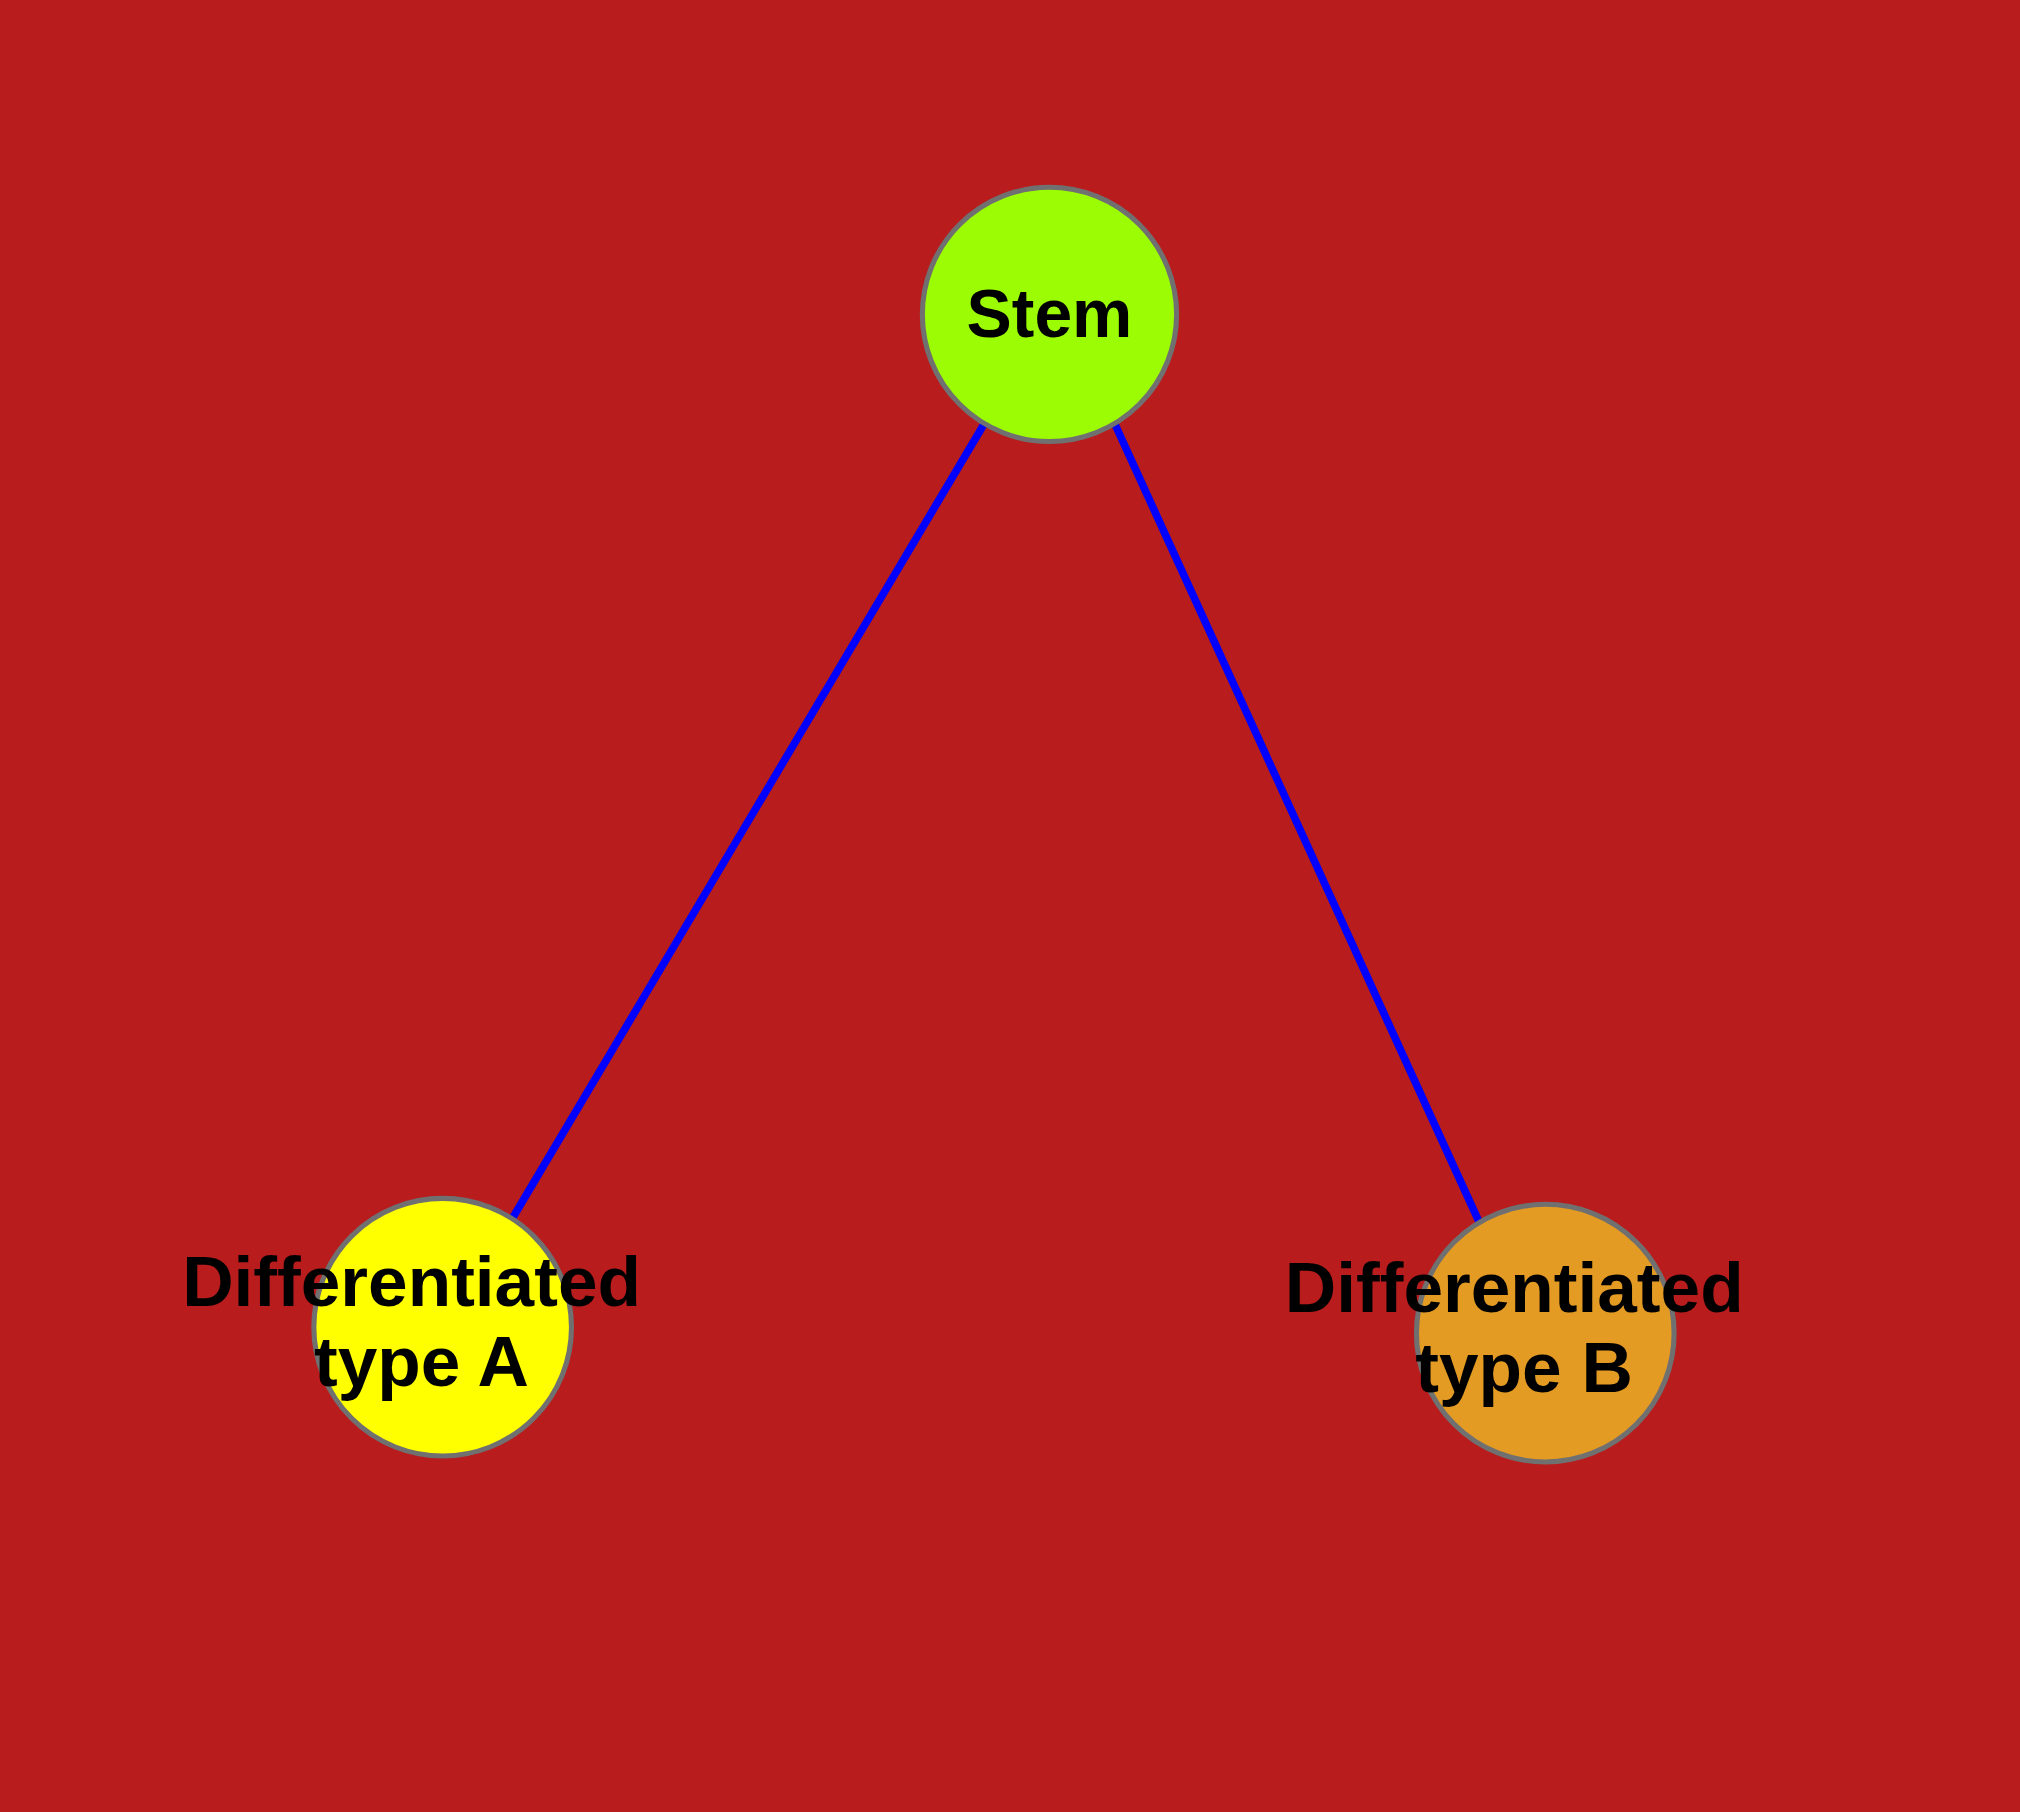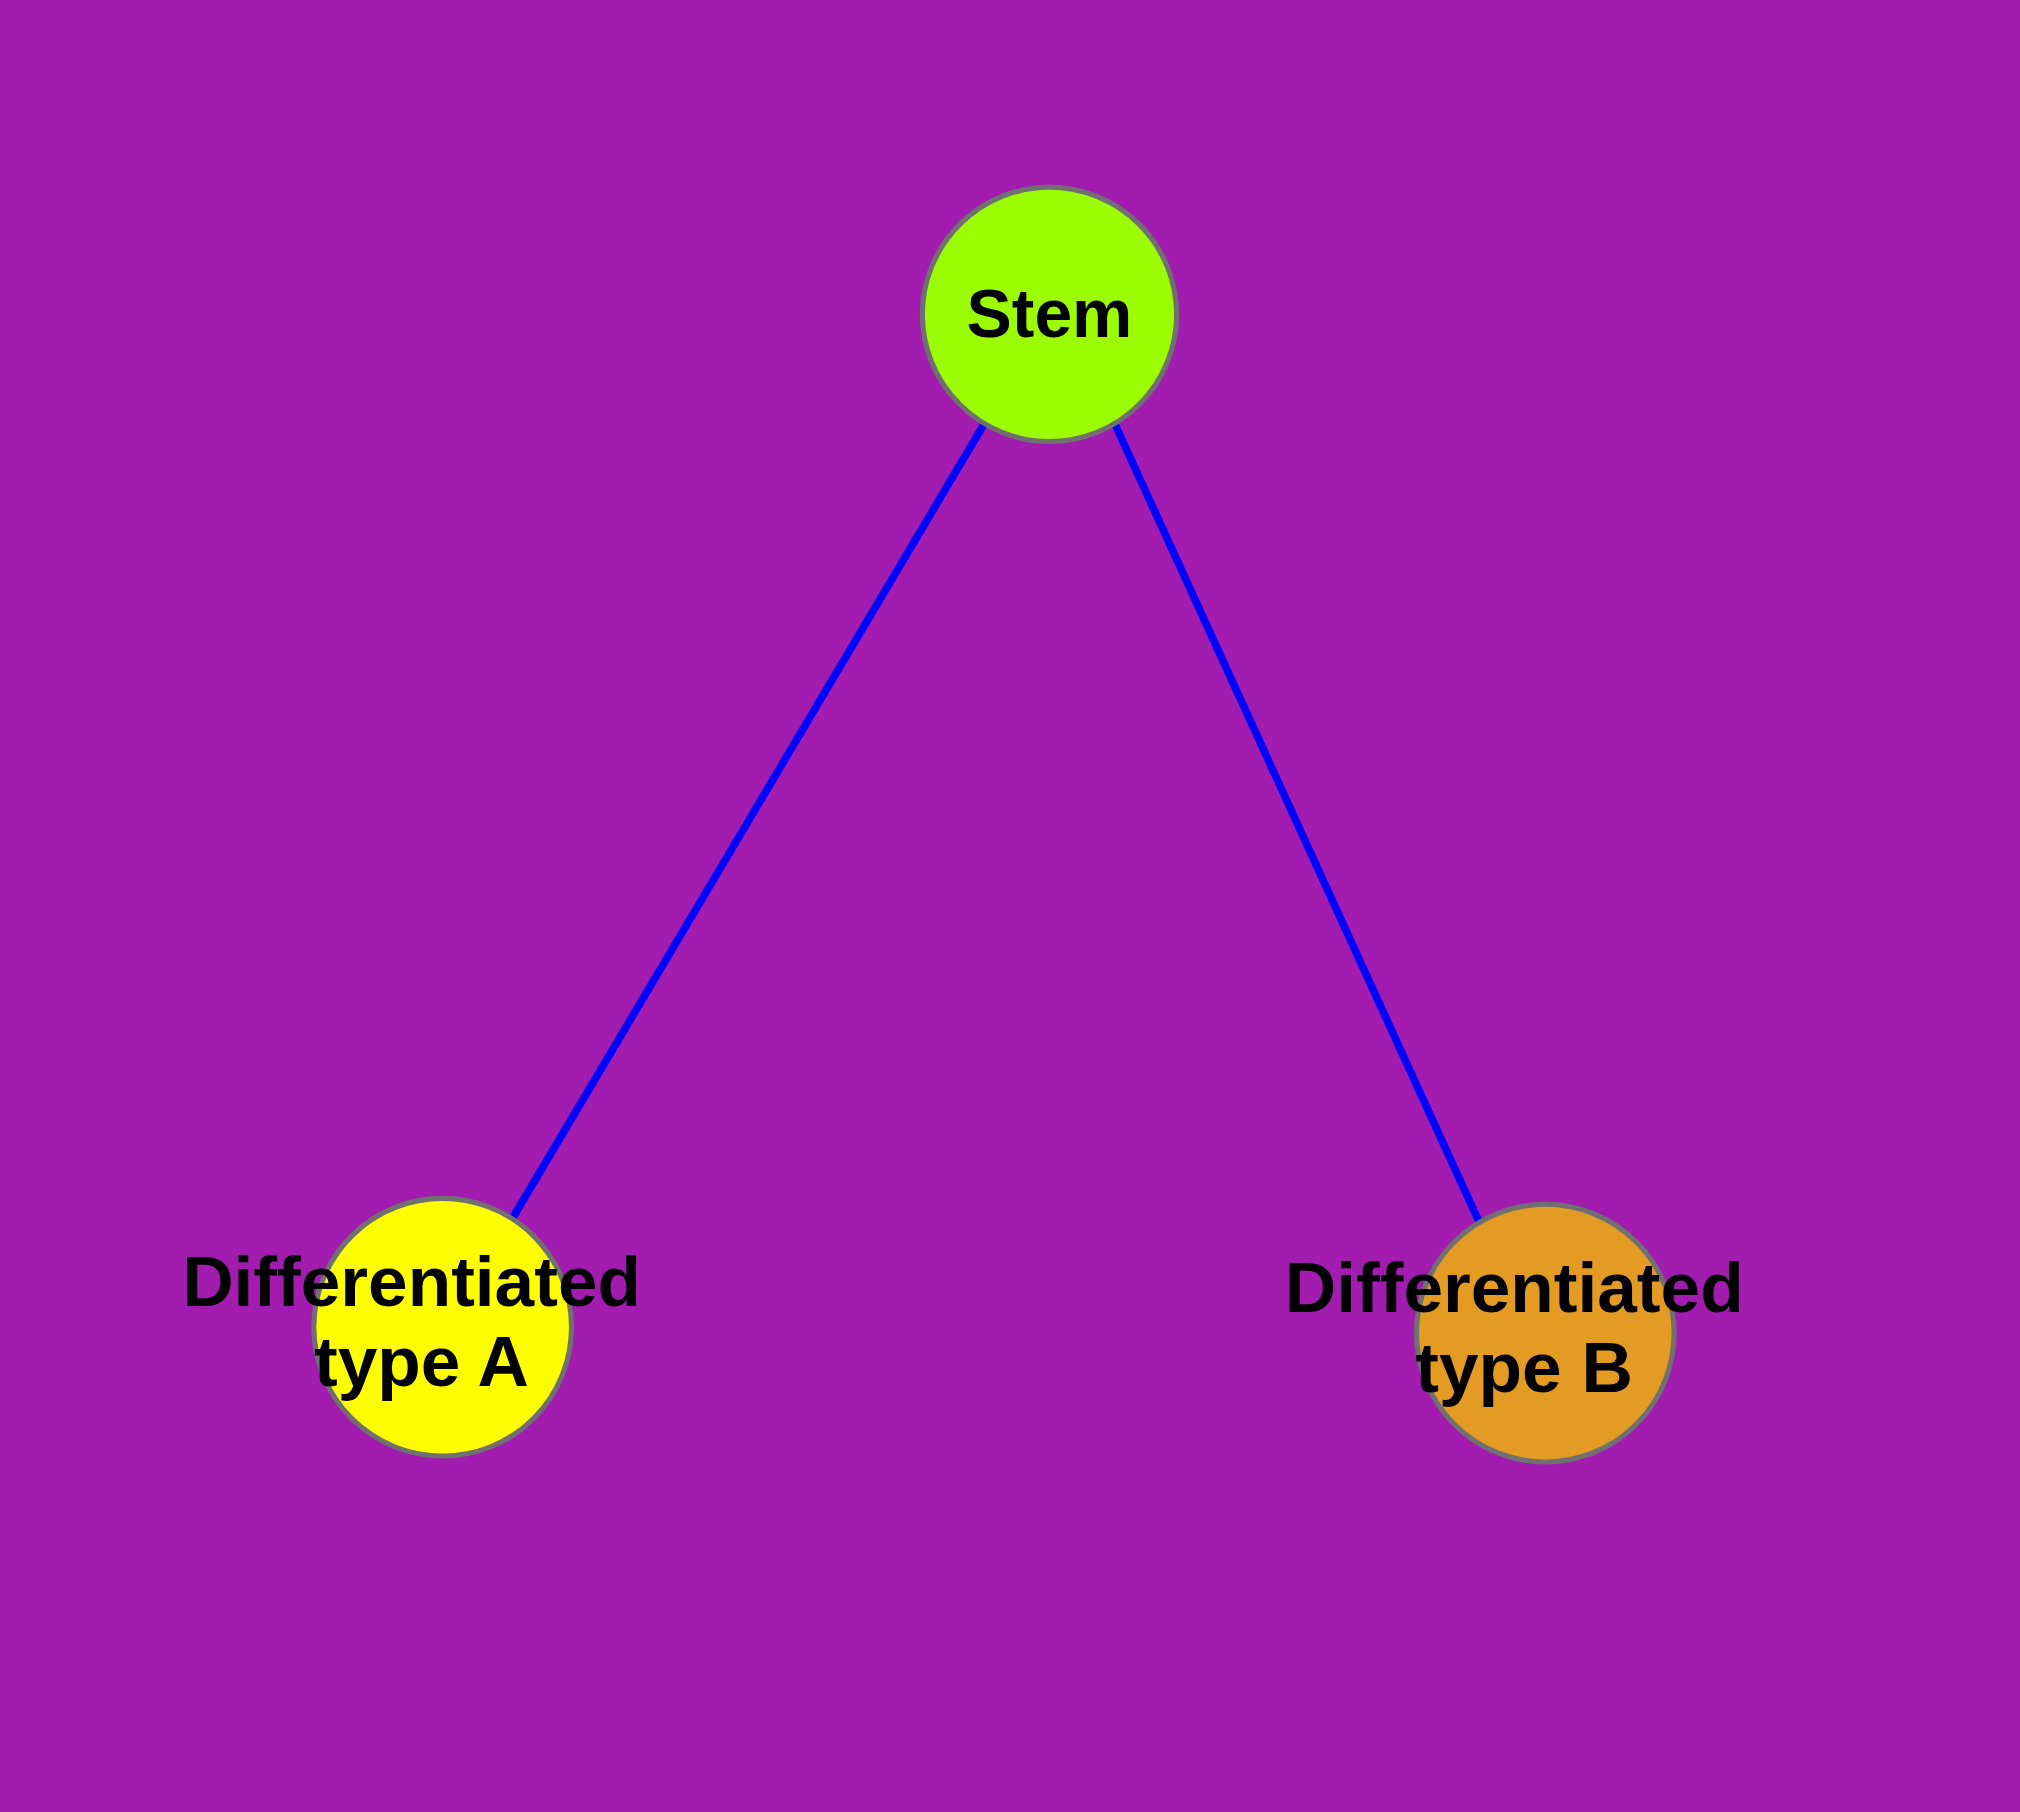--- a/index.html
+++ b/index.html
@@ -31,21 +31,21 @@
     font-family: "Liberation Sans", sans-serif;
     font-weight: bold;
     fill: #000000;
     text-anchor: middle;
     dominant-baseline: middle;
   }
 </style>
 </head>
 <body style="width: 2021px; height: 1812px;">
 
-<div id="graph-canvas" style="width: 2021px; height: 1812px; background: #a21caf;">
+<div id="graph-canvas" style="width: 2021px; height: 1812px; background: #b91c1c;">
   <svg id="graph-svg" viewBox="0 0 2384 2138" style="width: 2021px; height: 1812px;">
 
     <g>
       <line class="graph-edge" x1="1161" y1="500" x2="604" y2="1438" stroke="#0000ff" stroke-width="9" stroke-linecap="butt"></line>
       <line class="graph-edge" x1="1315" y1="500" x2="1745" y2="1442" stroke="#0000ff" stroke-width="9" stroke-linecap="butt"></line>
     </g>
 
     <g>
 
       <g>

